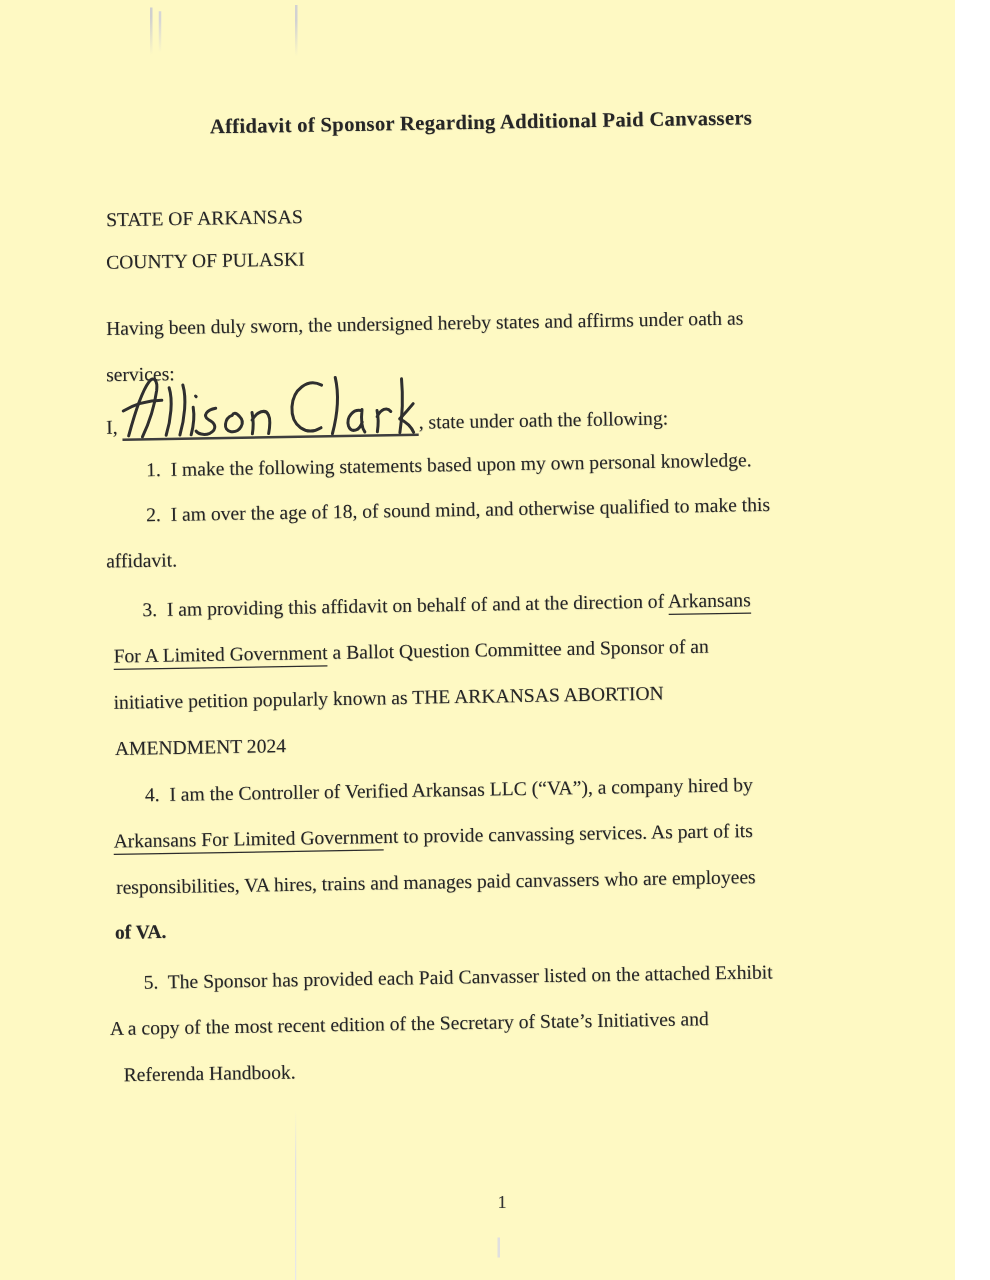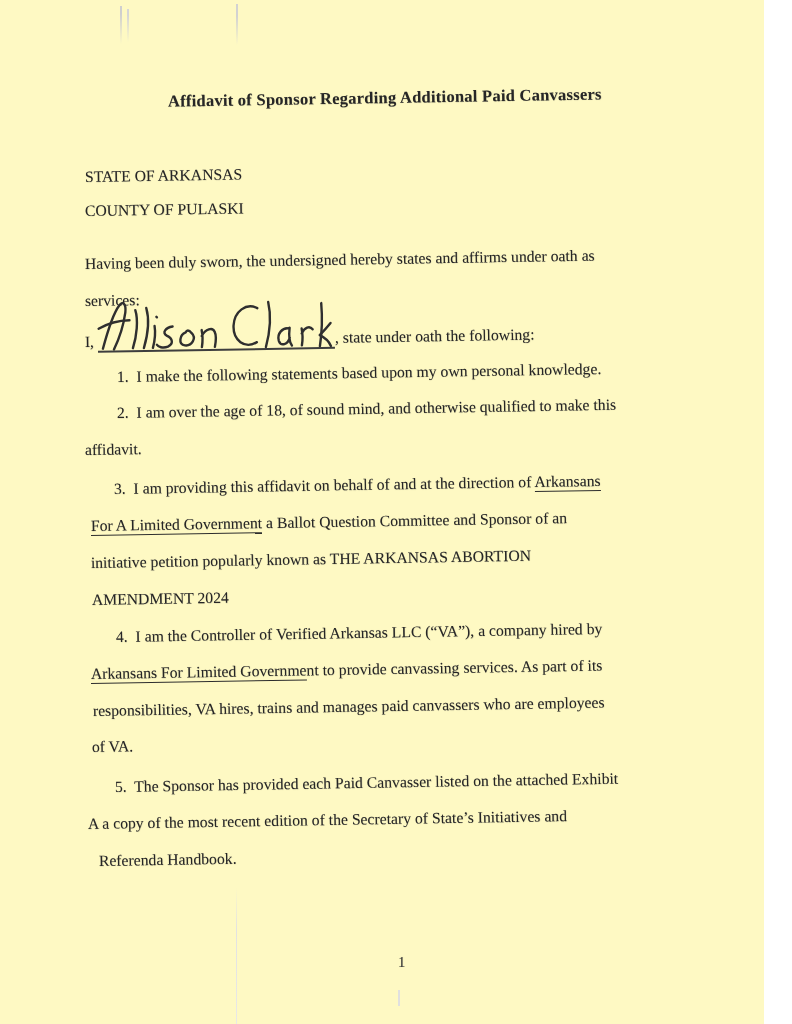--- a/index.html
+++ b/index.html
@@ -101,21 +101,21 @@
     <div class="line" style="left:6px; top:553px;">initiative petition popularly known as THE ARKANSAS ABORTION</div>
 
     <div class="line" style="left:7px; top:590px;">AMENDMENT 2024</div>
 
     <div class="line" style="left:31px; top:627px;">4.  I am the Controller of Verified Arkansas LLC (“VA”), a company hired by</div>
 
     <div class="line" style="left:6px; top:664px;"><span class="u">Arkansans For Limited Governme</span><span>nt to provide canvassing services. As part of its</span></div>
 
     <div class="line" style="left:8px; top:701px;">responsibilities, VA hires, trains and manages paid canvassers who are employees</div>
 
-    <div class="line" style="left:7px; top:737px;">of VA.</div>
+    <div class="line" style="left:7px; top:737px;font-weight:bold;">of VA.</div>
 
     <div class="line" style="left:30px; top:777px;">5.  The Sponsor has provided each Paid Canvasser listed on the attached Exhibit</div>
 
     <div class="line" style="left:3px; top:814px;">A a copy of the most recent edition of the Secretary of State’s Initiatives and</div>
 
     <div class="line" style="left:14px; top:851px;">Referenda Handbook.</div>
 
   </div>
 
   <div class="pagenum">1</div>

